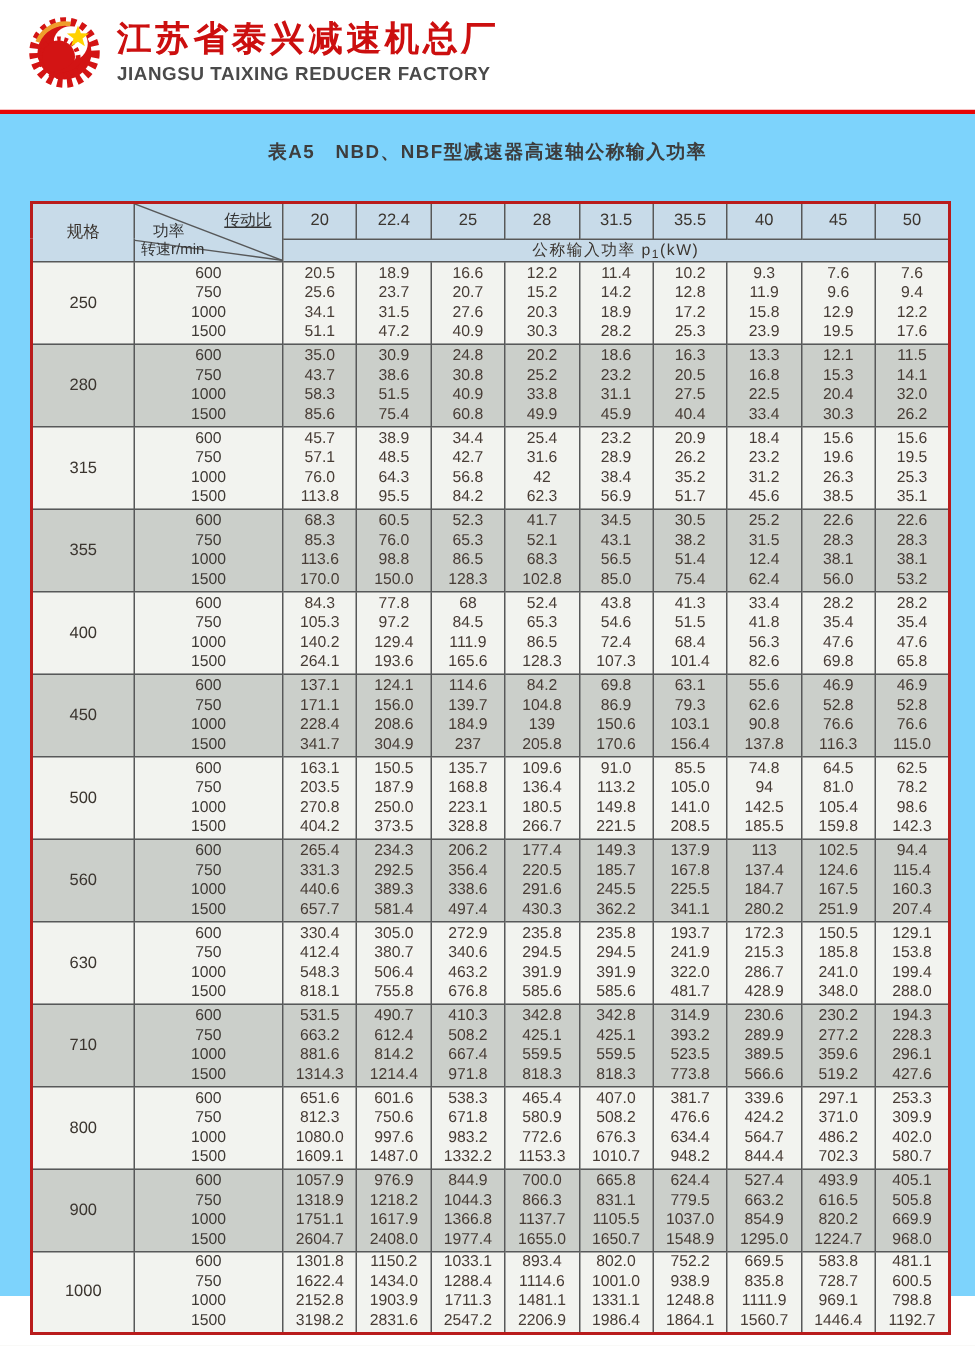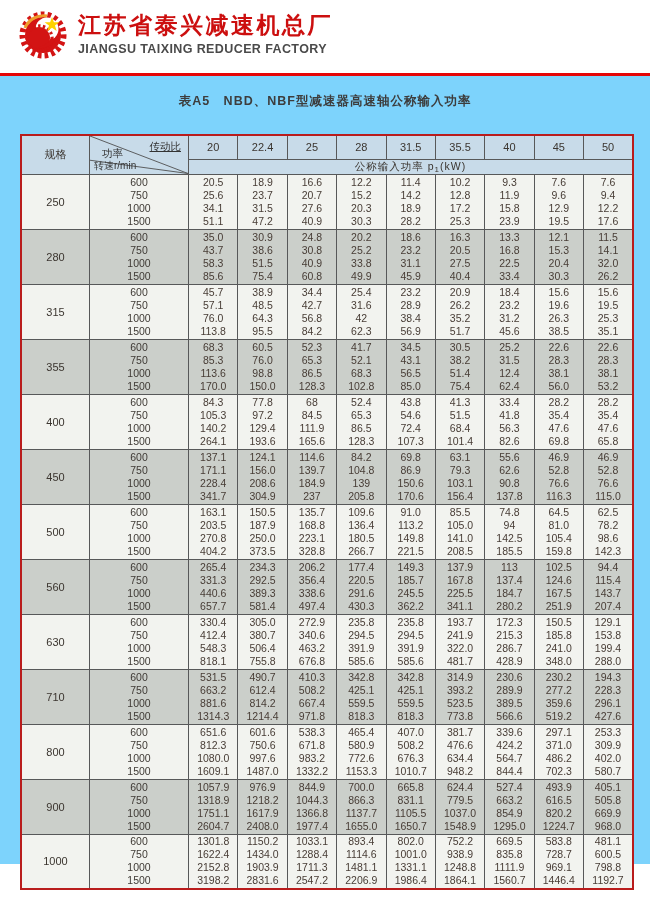--- a/index.html
+++ b/index.html
@@ -624,21 +624,21 @@
           </td>
           <td>
             <div class="ln">102.5</div>
             <div class="ln">124.6</div>
             <div class="ln">167.5</div>
             <div class="ln">251.9</div>
           </td>
           <td>
             <div class="ln">94.4</div>
             <div class="ln">115.4</div>
-            <div class="ln">143.7</div>
+            <div class="ln">160.3</div>
             <div class="ln">207.4</div>
           </td>
         </tr>
         <tr class="block">
           <td class="spec-cell">630</td>
           <td class="speed-cell">
             <div class="ln speed-ln">600</div>
             <div class="ln speed-ln">750</div>
             <div class="ln speed-ln">1000</div>
             <div class="ln speed-ln">1500</div>

